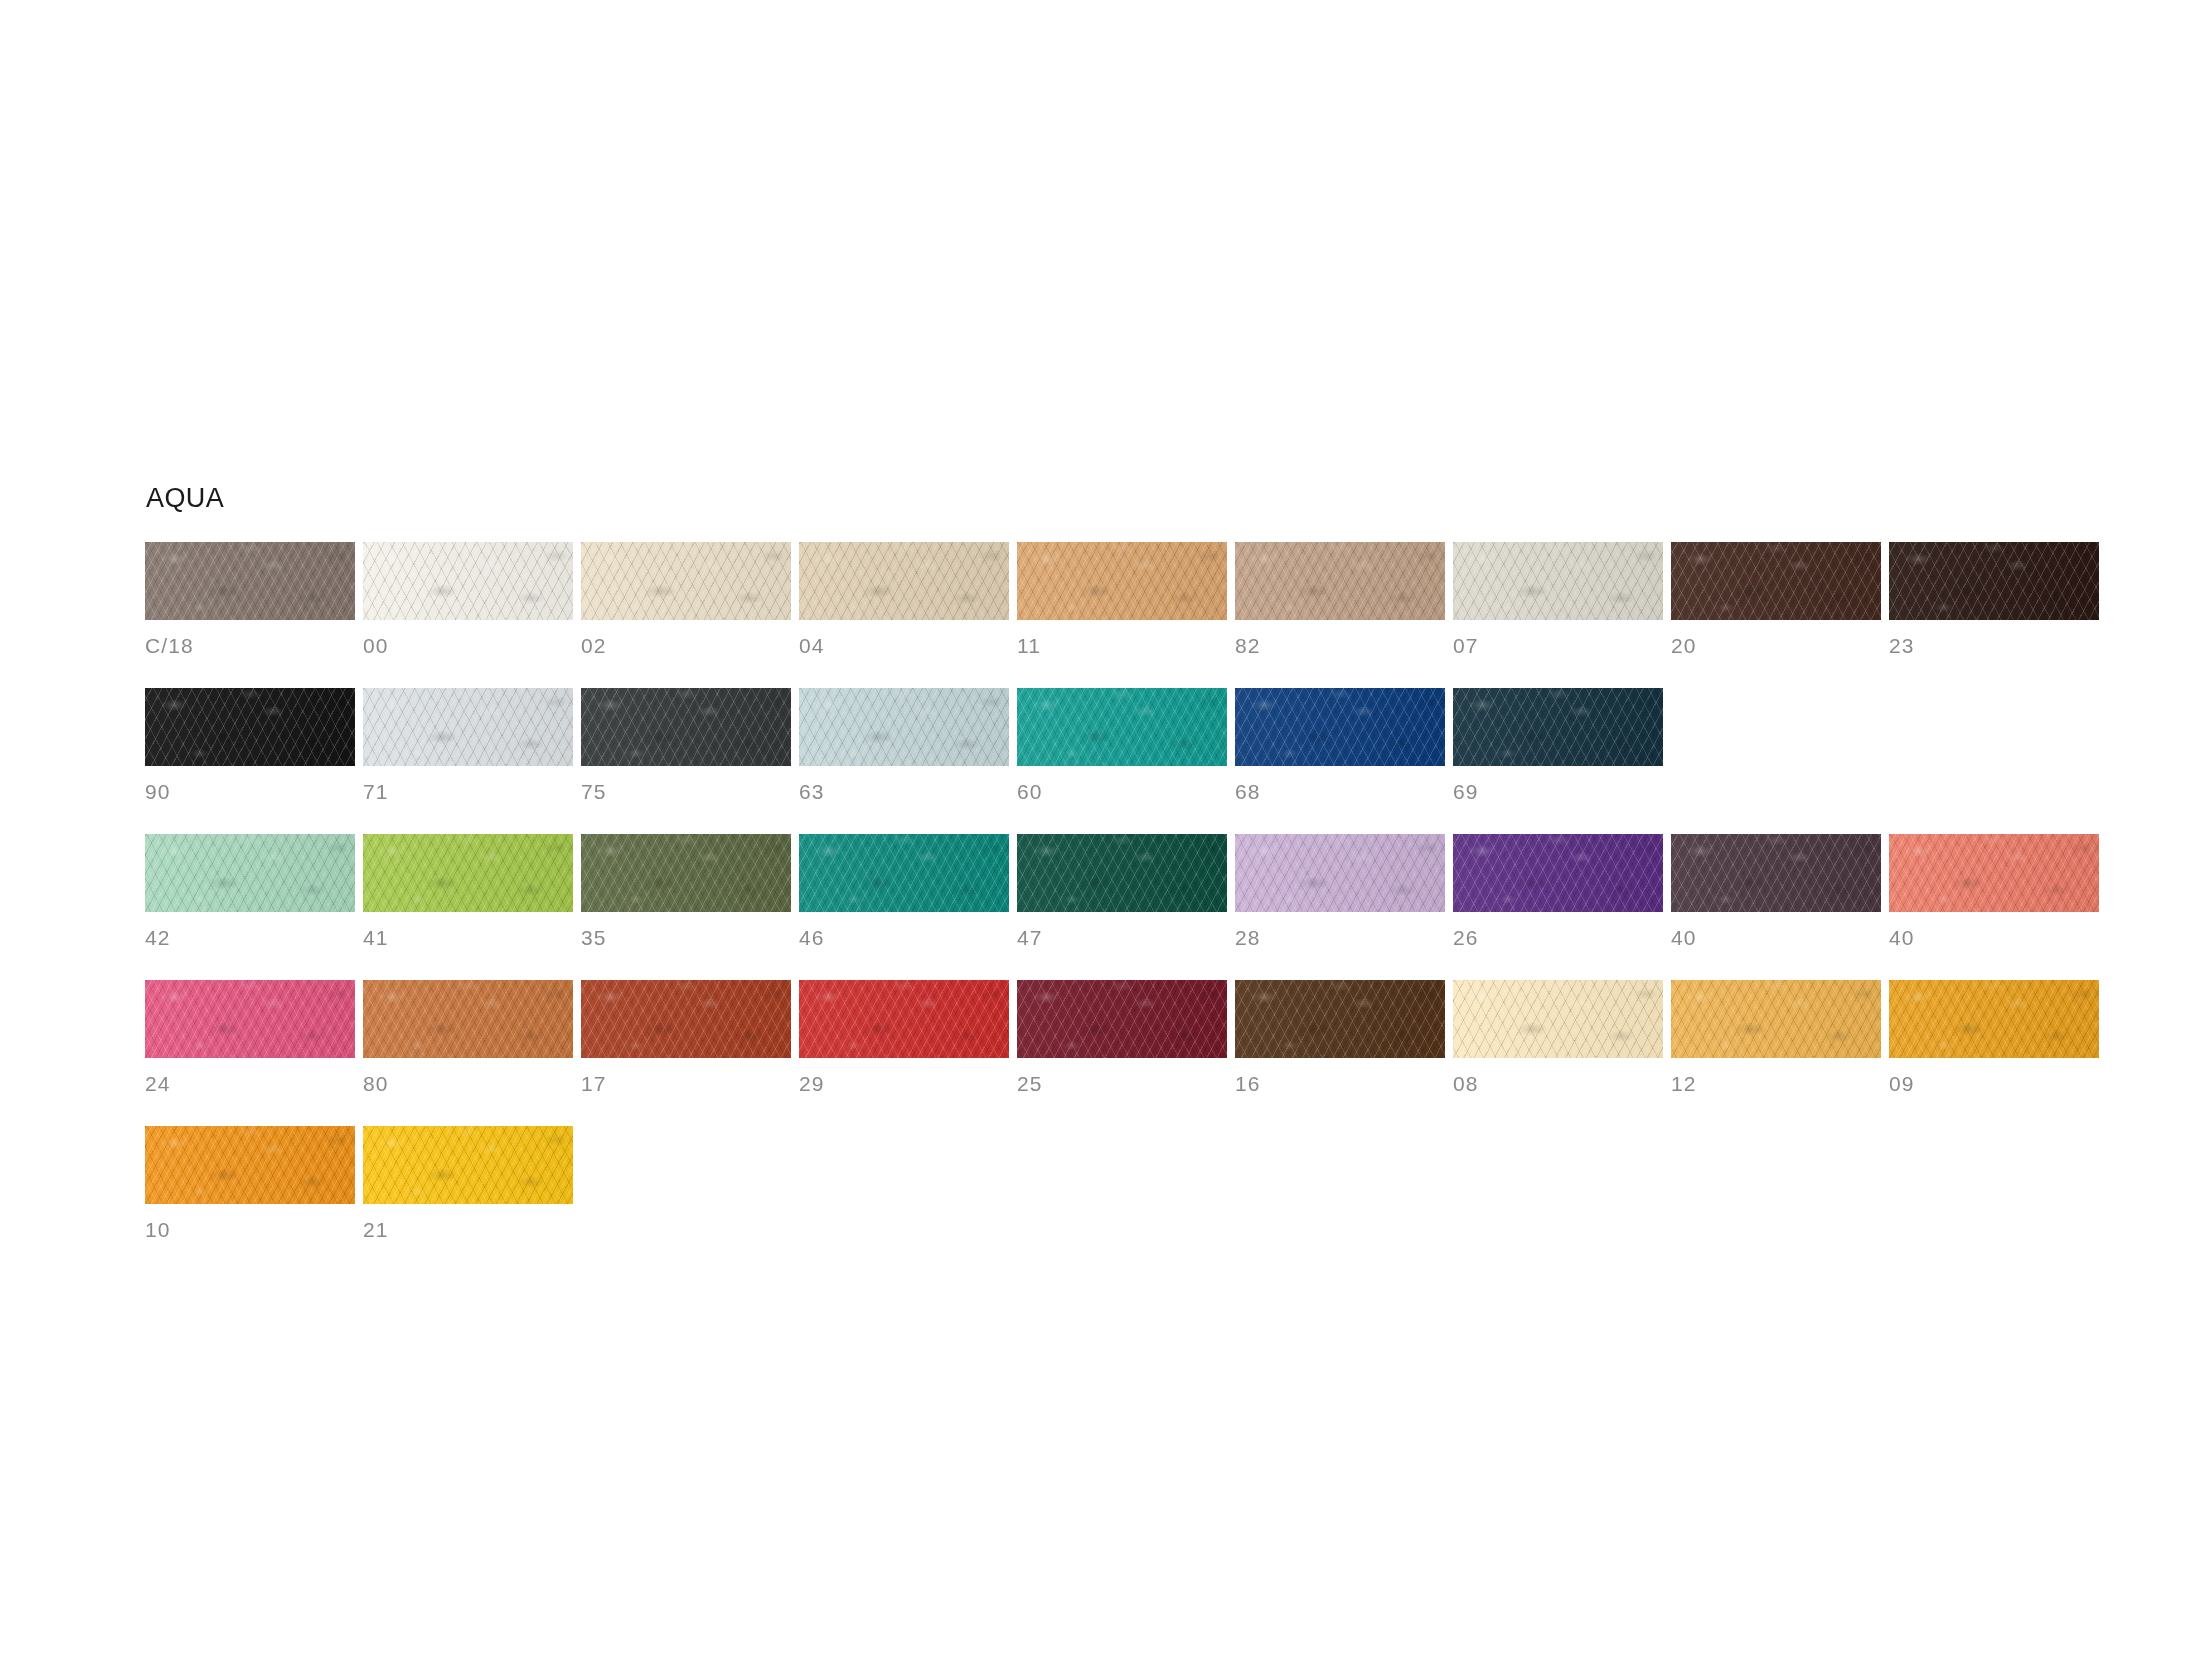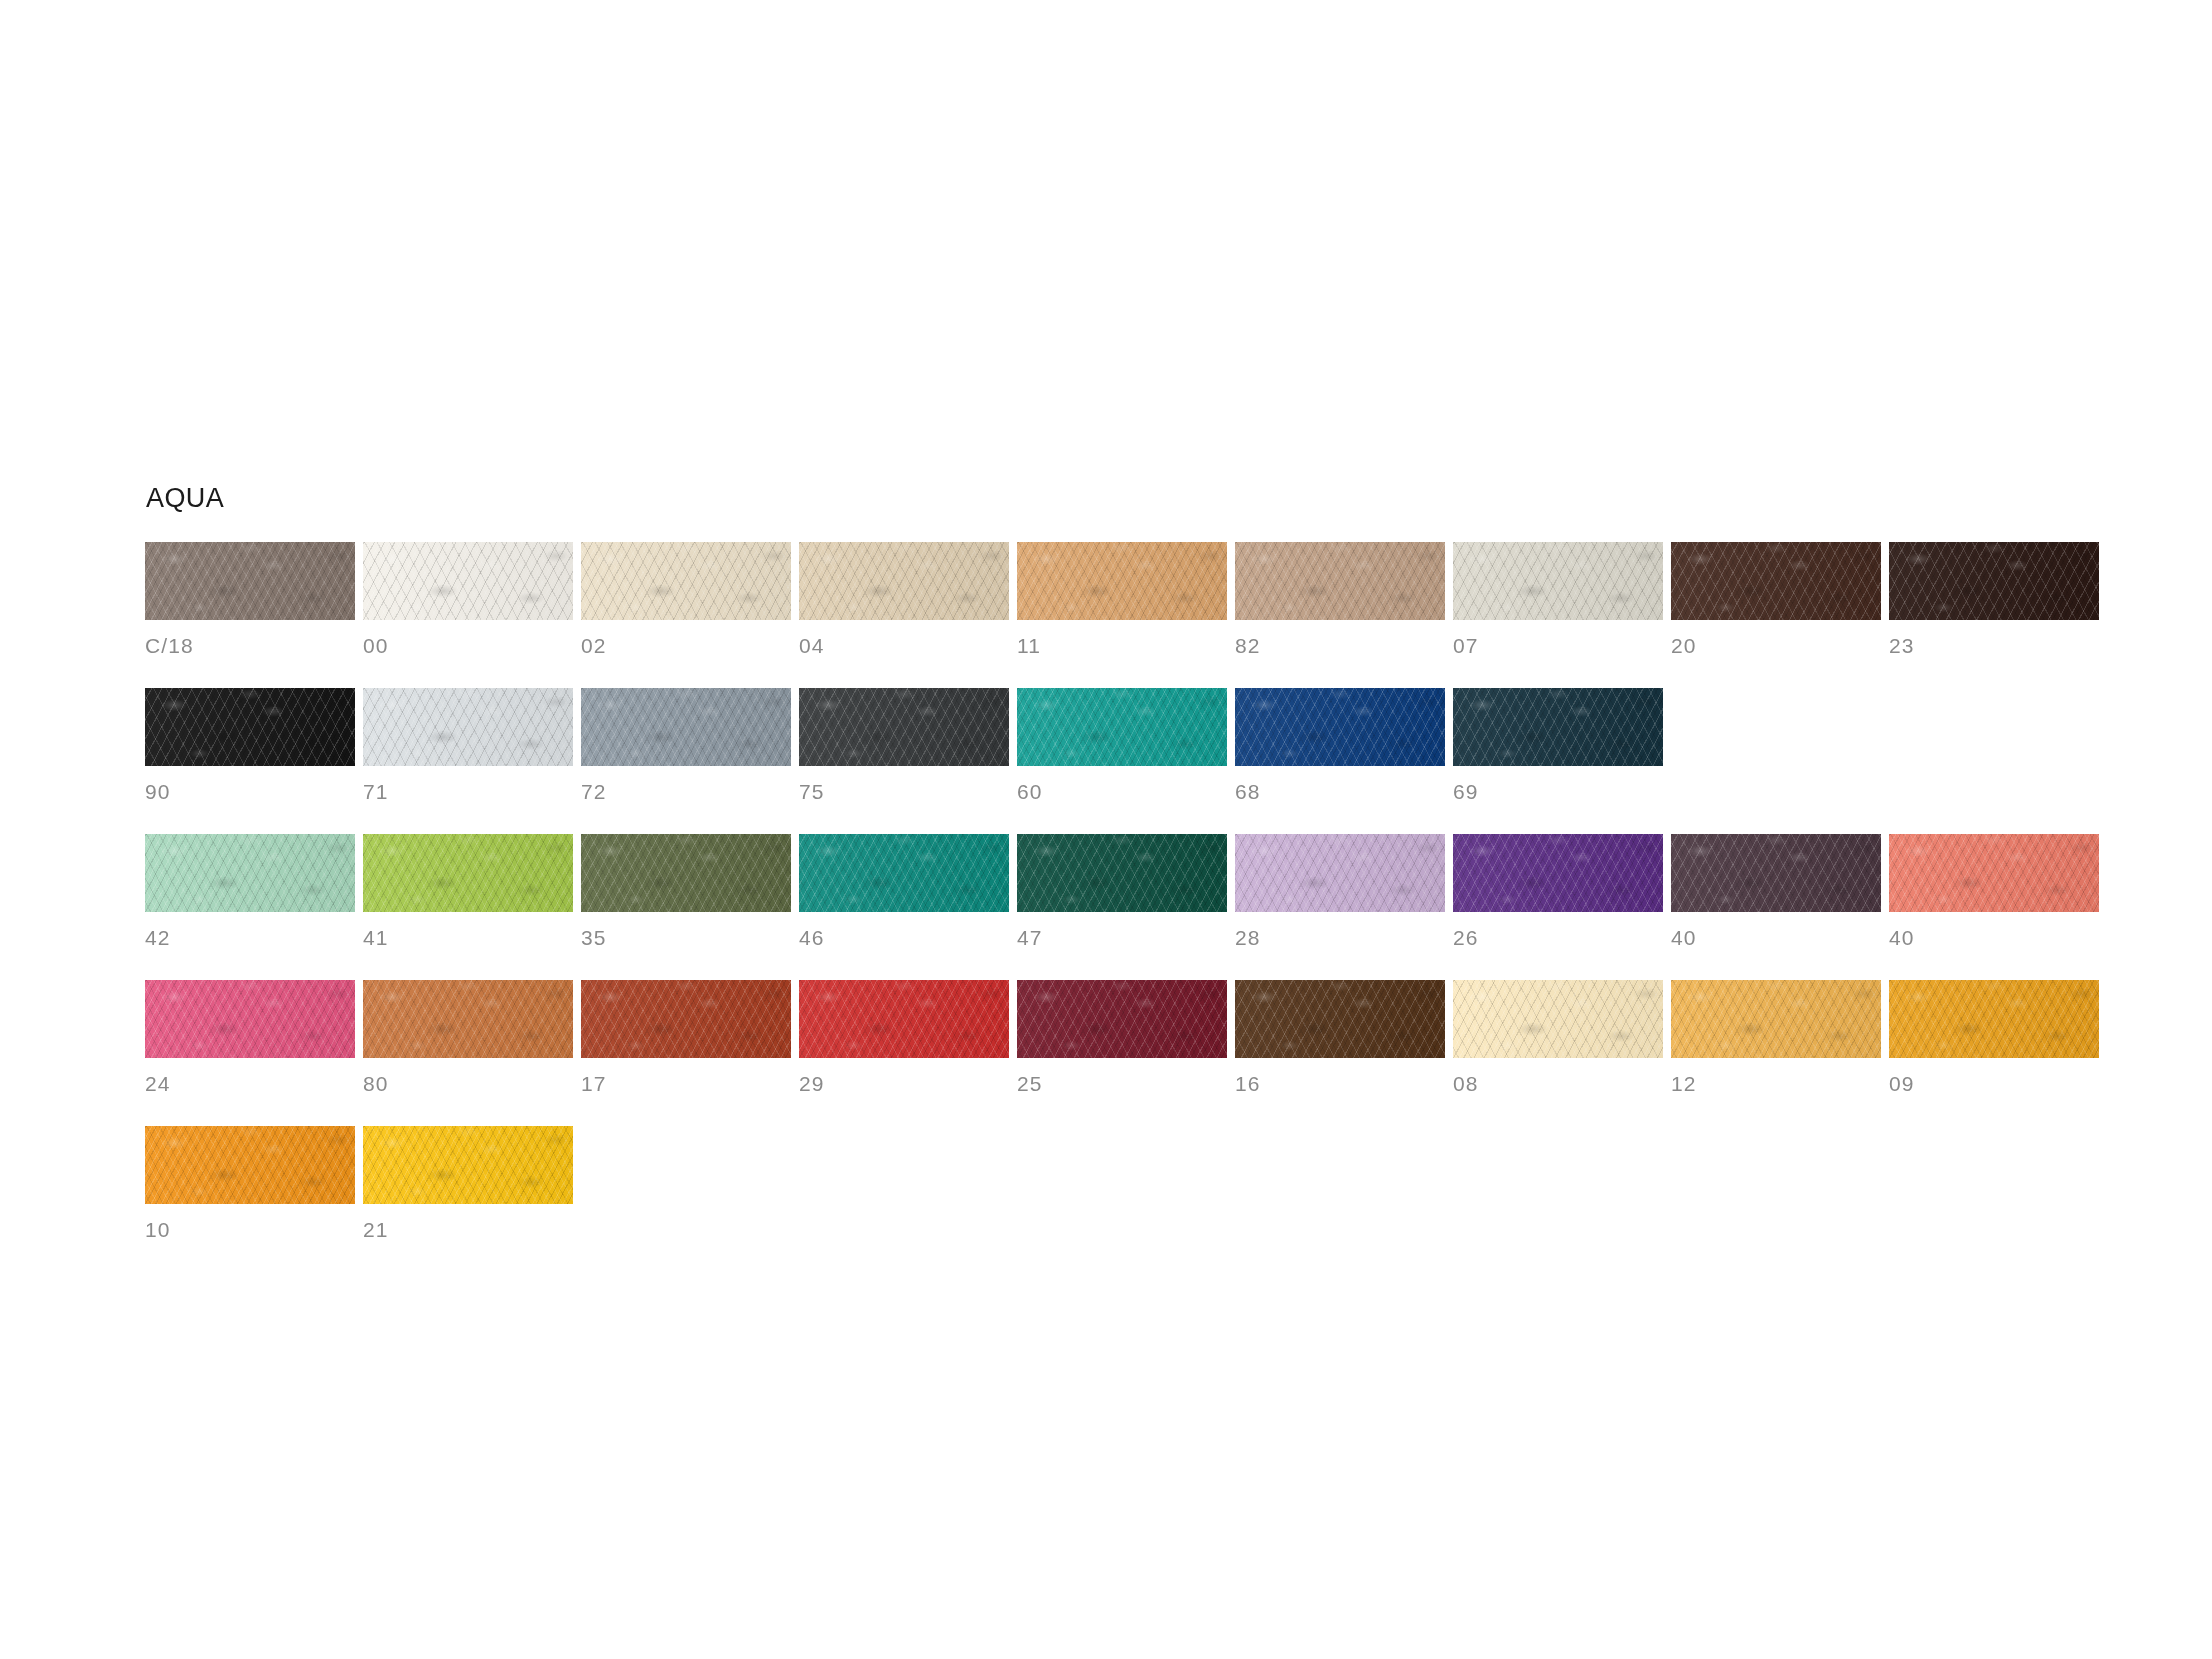--- a/index.html
+++ b/index.html
@@ -171,28 +171,28 @@
         <div class="swatch-row">
           <div class="swatch-cell">
             <div class="swatch-chip" title="90" style="background-color: rgb(20, 20, 20);"></div>
             <div class="swatch-label">90</div>
           </div>
           <div class="swatch-cell">
             <div class="swatch-chip" title="71" style="background-color: rgb(220, 225, 228);"></div>
             <div class="swatch-label">71</div>
           </div>
           <div class="swatch-cell">
-            <div class="swatch-chip" title="72" style="background-color: rgb(141, 153, 163);"></div>
-            <div class="swatch-label">72</div>
-          </div>
-          <div class="swatch-cell">
             <div class="swatch-chip" title="75" style="background-color: rgb(53, 56, 58);"></div>
             <div class="swatch-label">75</div>
           </div>
           <div class="swatch-cell">
+            <div class="swatch-chip" title="63" style="background-color: rgb(195, 214, 216);"></div>
+            <div class="swatch-label">63</div>
+          </div>
+          <div class="swatch-cell">
             <div class="swatch-chip" title="60" style="background-color: rgb(18, 158, 148);"></div>
             <div class="swatch-label">60</div>
           </div>
           <div class="swatch-cell">
             <div class="swatch-chip" title="68" style="background-color: rgb(11, 60, 125);"></div>
             <div class="swatch-label">68</div>
           </div>
           <div class="swatch-cell">
             <div class="swatch-chip" title="69" style="background-color: rgb(21, 50, 63);"></div>
             <div class="swatch-label">69</div>

